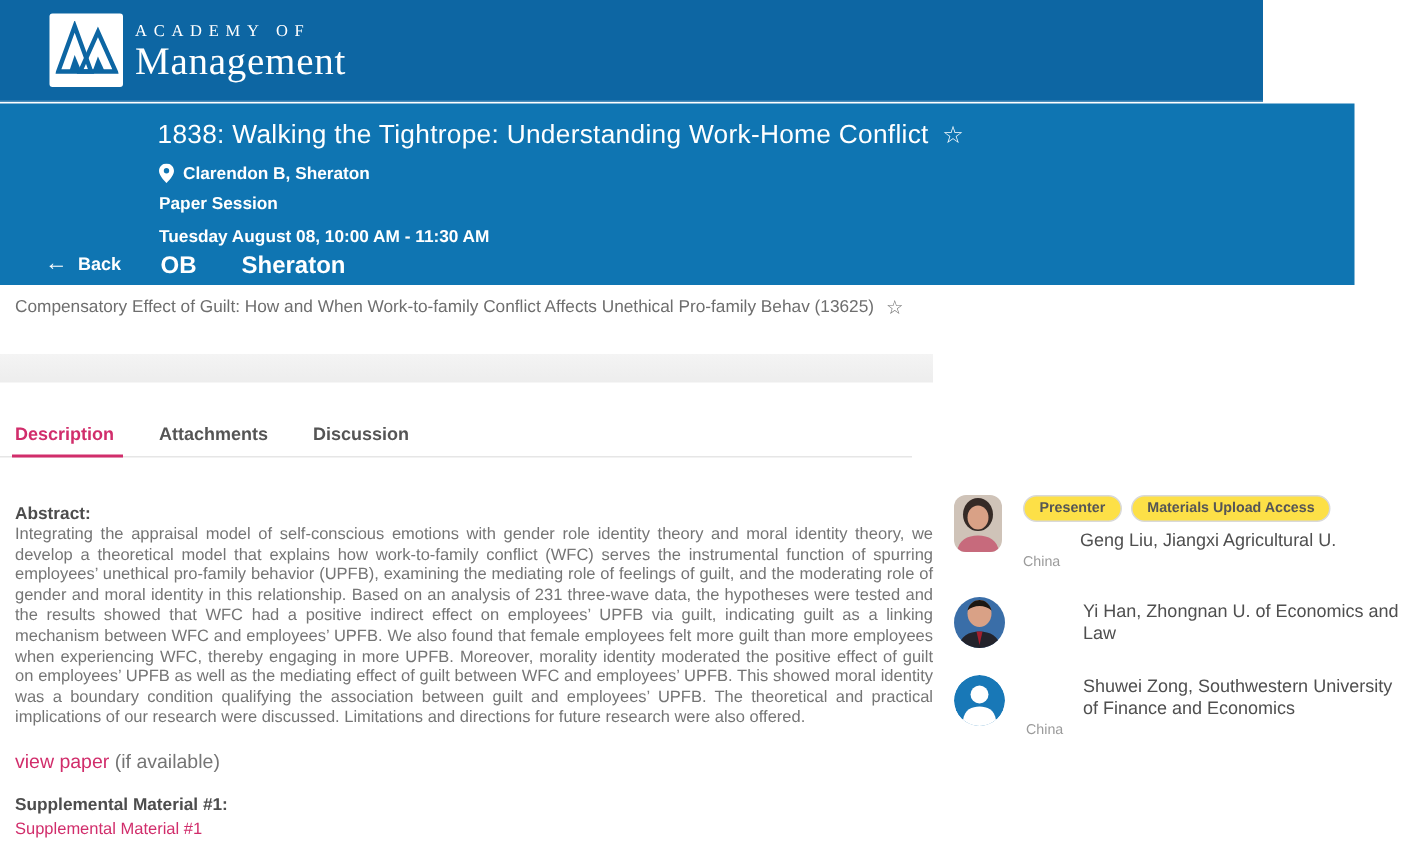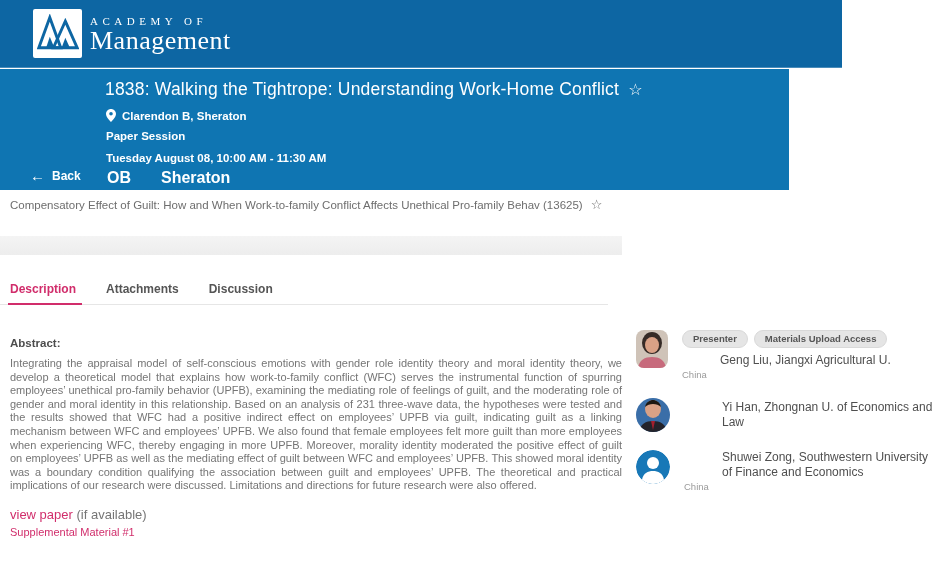--- a/index.html
+++ b/index.html
@@ -9,21 +9,21 @@
 
   
   .topbar { position:absolute; left:0; top:0; width:842px; height:68px; background:#0d66a3; border-bottom:1px solid rgba(255,255,255,.25); }
   .logo { position:absolute; left:33px; top:9px; display:flex; align-items:center; cursor:pointer; }
   .logo-mark { width:49px; height:49px; background:#fff; border-radius:2px; display:flex; align-items:center; justify-content:center; }
   .logo-text { margin-left:8px; color:#fff; font-family:"Liberation Serif", serif; }
   .logo-top { display:block; font-size:11px; letter-spacing:4.5px; line-height:13px; margin-top:2px; }
   .logo-bottom { display:block; font-size:26px; line-height:26px; letter-spacing:.5px; }
 
   
-  .banner { position:absolute; left:0; top:69px; width:789px; height:121px; background:#0f75b2; color:#fff; }
+  .banner { position:absolute; left:0; top:69px; width:903px; height:121px; background:#0f75b2; color:#fff; }
   .session-title-row { position:absolute; left:105px; top:10px; display:flex; align-items:center; }
   .session-title { font-size:17.5px; font-weight:normal; letter-spacing:.2px; }
   .star { font-size:16px; margin-left:9px; cursor:pointer; }
   .loc-row { position:absolute; left:106px; top:40px; display:flex; align-items:center; font-size:11.5px; font-weight:bold; }
   .loc-row svg { margin-right:6px; }
   .session-type { position:absolute; left:106px; top:61px; font-size:11.5px; font-weight:bold; }
   .session-date { position:absolute; left:106px; top:83px; font-size:11.5px; font-weight:bold; }
   .back-btn { position:absolute; left:30px; top:98px; font-size:12px; font-weight:bold; cursor:pointer; display:flex; align-items:center; }
   .back-arrow { font-size:15px; margin-right:7px; font-weight:normal; }
   .tag-row { position:absolute; left:107px; top:100px; display:flex; gap:30px; font-size:16px; font-weight:bold; }
@@ -38,39 +38,39 @@
 
   
   .tabs { position:absolute; left:0; top:276px; width:608px; height:29px; border-bottom:1px solid #e6e6e6; display:flex; padding-left:10px; }
   .tab { font-size:12px; font-weight:bold; color:#555; padding:6px 0 10px; margin-right:30px; cursor:pointer; position:relative; }
   .tab.active { color:#d12d6b; }
   .tab.active::after { content:""; position:absolute; left:-2px; right:-6px; bottom:-1px; height:2px; background:#d12d6b; }
 
   
   .content { position:absolute; left:10px; top:337px; width:612px; }
   .abstract-label { font-size:11.5px; font-weight:bold; color:#4d4d4d; display:block; }
-  .abstract-text { font-size:11px; line-height:13.6px; color:#757575; text-align:justify; margin-top:8px; }
+  .abstract-text { font-size:11px; line-height:13.6px; color:#757575; text-align:justify; margin-top:1px; }
   .view-paper-row { margin-top:14px; font-size:13px; }
   .link { color:#d12d6b; cursor:pointer; text-decoration:none; }
   .view-note { color:#757575; }
   .supp-label { display:block; margin-top:16px; font-size:11.5px; font-weight:bold; color:#4d4d4d; }
   .supp-link { display:inline-block; margin-top:2px; font-size:11px; }
 
   
   .authors { position:absolute; left:636px; top:312px; width:299px; }
   .authors-heading { display:flex; align-items:center; color:#555; font-size:12px; font-weight:bold; }
   .authors-heading .hl-short { width:13px; height:1px; background:#ddd; margin-right:8px; }
   .authors-heading .hl-long { flex:1; height:1px; background:#e6e6e6; margin-left:8px; }
   .author-row { display:flex; margin-top:18px; }
   .author-row.center { align-items:center; }
   .avatar { flex:0 0 auto; width:32px; height:38px; border-radius:8px; overflow:hidden; margin-right:14px; }
   .avatar.round { width:34px; height:34px; border-radius:50%; }
   .author-info { flex:1; }
   .badge-row { display:flex; gap:6px; margin-bottom:5px; }
-  .badge { border:1px solid #d9d9d9; border-radius:10px; background:#e5e5e5; color:#555; font-size:9.5px; font-weight:bold; padding:2px 10px 3px; cursor:pointer; }
+  .badge { border:1px solid #d9d9d9; border-radius:10px; background:#fde047; color:#555; font-size:9.5px; font-weight:bold; padding:2px 10px 3px; cursor:pointer; }
   .author-name { font-size:12px; color:#4f4f4f; line-height:15px;margin-left:38px; }
   .author-country { font-size:9.5px; color:#9b9b9b; margin-top:1px; }
 </style>
 </head>
 <body>
 
 <div class="page">
 
   <header class="topbar">
     <div class="logo">
@@ -125,20 +125,21 @@
     <span class="tab">Discussion</span>
   </nav>
 
   <main class="content">
     <span class="abstract-label">Abstract:</span>
     <p class="abstract-text">Integrating the appraisal model of self-conscious emotions with gender role identity theory and moral identity theory, we develop a theoretical model that explains how work-to-family conflict (WFC) serves the instrumental function of spurring employees’ unethical pro-family behavior (UPFB), examining the mediating role of feelings of guilt, and the moderating role of gender and moral identity in this relationship. Based on an analysis of 231 three-wave data, the hypotheses were tested and the results showed that WFC had a positive indirect effect on employees’ UPFB via guilt, indicating guilt as a linking mechanism between WFC and employees’ UPFB. We also found that female employees felt more guilt than more employees when experiencing WFC, thereby engaging in more UPFB. Moreover, morality identity moderated the positive effect of guilt on employees’ UPFB as well as the mediating effect of guilt between WFC and employees’ UPFB. This showed moral identity was a boundary condition qualifying the association between guilt and employees’ UPFB. The theoretical and practical implications of our research were discussed. Limitations and directions for future research were also offered.</p>
     <p class="view-paper-row">
       <a class="link">view paper</a>
       <span class="view-note">(if available)</span>
     </p>
+    <span class="supp-label">Supplemental Material #1:</span>
     <a class="link supp-link">Supplemental Material #1</a>
   </main>
 
   <aside class="authors">
 
     <div class="author-row">
       <div class="avatar">
         <svg width="32" height="38" viewBox="0 0 32 38">
           <rect width="32" height="38" fill="#cfc3b8"></rect>
           <ellipse cx="16" cy="13" rx="10" ry="11" fill="#352a26"></ellipse>

